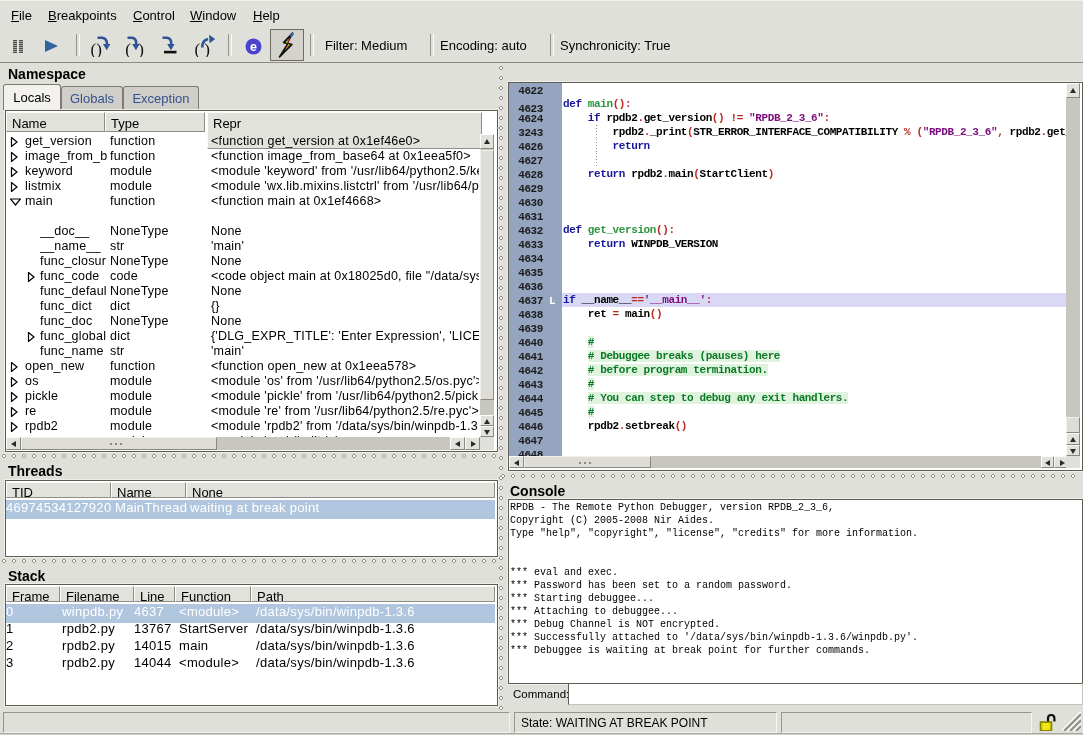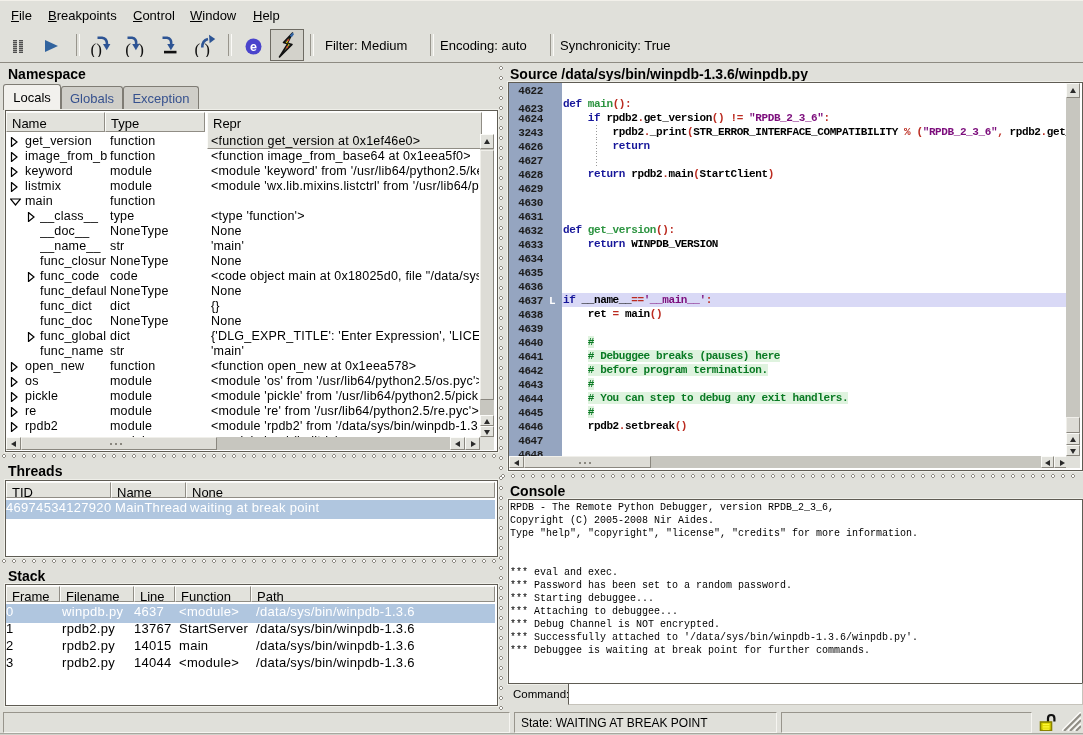--- a/index.html
+++ b/index.html
@@ -156,28 +156,21 @@
           <span style="left:19px;width:85px">listmix</span>
           <span style="left:104px;width:98px">module</span>
           <span style="left:205px;width:268px">&lt;module 'wx.lib.mixins.listctrl' from '/usr/lib64/python2.5/site-packages'&gt;</span>
         </div>
 <div class="row" style="top:60px;width:474px">
           <svg class="tri" style="left:4px;top:4px" width="11" height="8" viewBox="0 0 11 8">
             <path d="M0.5 1 L10.5 1 L5.5 7 Z" fill="#fff" stroke="#000" stroke-width="1.2"></path>
           </svg>
           <span style="left:19px;width:85px">main</span>
           <span style="left:104px;width:98px">function</span>
-        </div>
-<div class="row" style="top:75px;width:474px">
-          <svg class="tri" style="left:21px;top:3px" width="8" height="10" viewBox="0 0 8 10">
-            <path d="M1.5 0.5 L7 5 L1.5 9.5 Z" fill="#fff" stroke="#000" stroke-width="1.2"></path>
-          </svg>
-          <span style="left:34px;width:70px">__class__</span>
-          <span style="left:104px;width:98px">type</span>
-          <span style="left:205px;width:268px">&lt;type 'function'&gt;</span>
+          <span style="left:205px;width:268px">&lt;function main at 0x1ef4668&gt;</span>
         </div>
 <div class="row" style="top:90px;width:474px">
           <span style="left:34px;width:70px">__doc__</span>
           <span style="left:104px;width:98px">NoneType</span>
           <span style="left:205px;width:268px">None</span>
         </div>
 <div class="row" style="top:105px;width:474px">
           <span style="left:34px;width:70px">__name__</span>
           <span style="left:104px;width:98px">str</span>
           <span style="left:205px;width:268px">'main'</span>
@@ -354,21 +347,20 @@
           <span style="left:56px">rpdb2.py</span>
           <span style="left:128px">14044</span>
           <span style="left:173px">&lt;module&gt;</span>
           <span style="left:250px">/data/sys/bin/winpdb-1.3.6</span>
         </div>
 </div>
 </div>
 
 <div class="vsplit" style="left:498px;top:66px;height:666px"></div>
 
-<div class="cap" style="left:510px;top:66px">Source /data/sys/bin/winpdb-1.3.6/winpdb.py</div>
 <div class="box" id="srcbox" style="left:508px;top:82px;width:573px;height:387px">
   <div id="gutter" style="left:0;top:0;width:53px;height:373px"></div>
   <div id="srclines" style="position:absolute;left:0;top:0;width:557px;height:373px;overflow:hidden">
 <div class="ln" style="left:8px;top:2px">4622</div>
 <div class="ln" style="left:8px;top:20px">4623</div>
 <div class="ln" style="left:8px;top:30px">4624</div>
 <div class="ln" style="left:8px;top:44px">3243</div>
 <div class="ln" style="left:8px;top:58px">4626</div>
 <div class="ln" style="left:8px;top:72px">4627</div>
 <div class="ln" style="left:8px;top:86px">4628</div>

